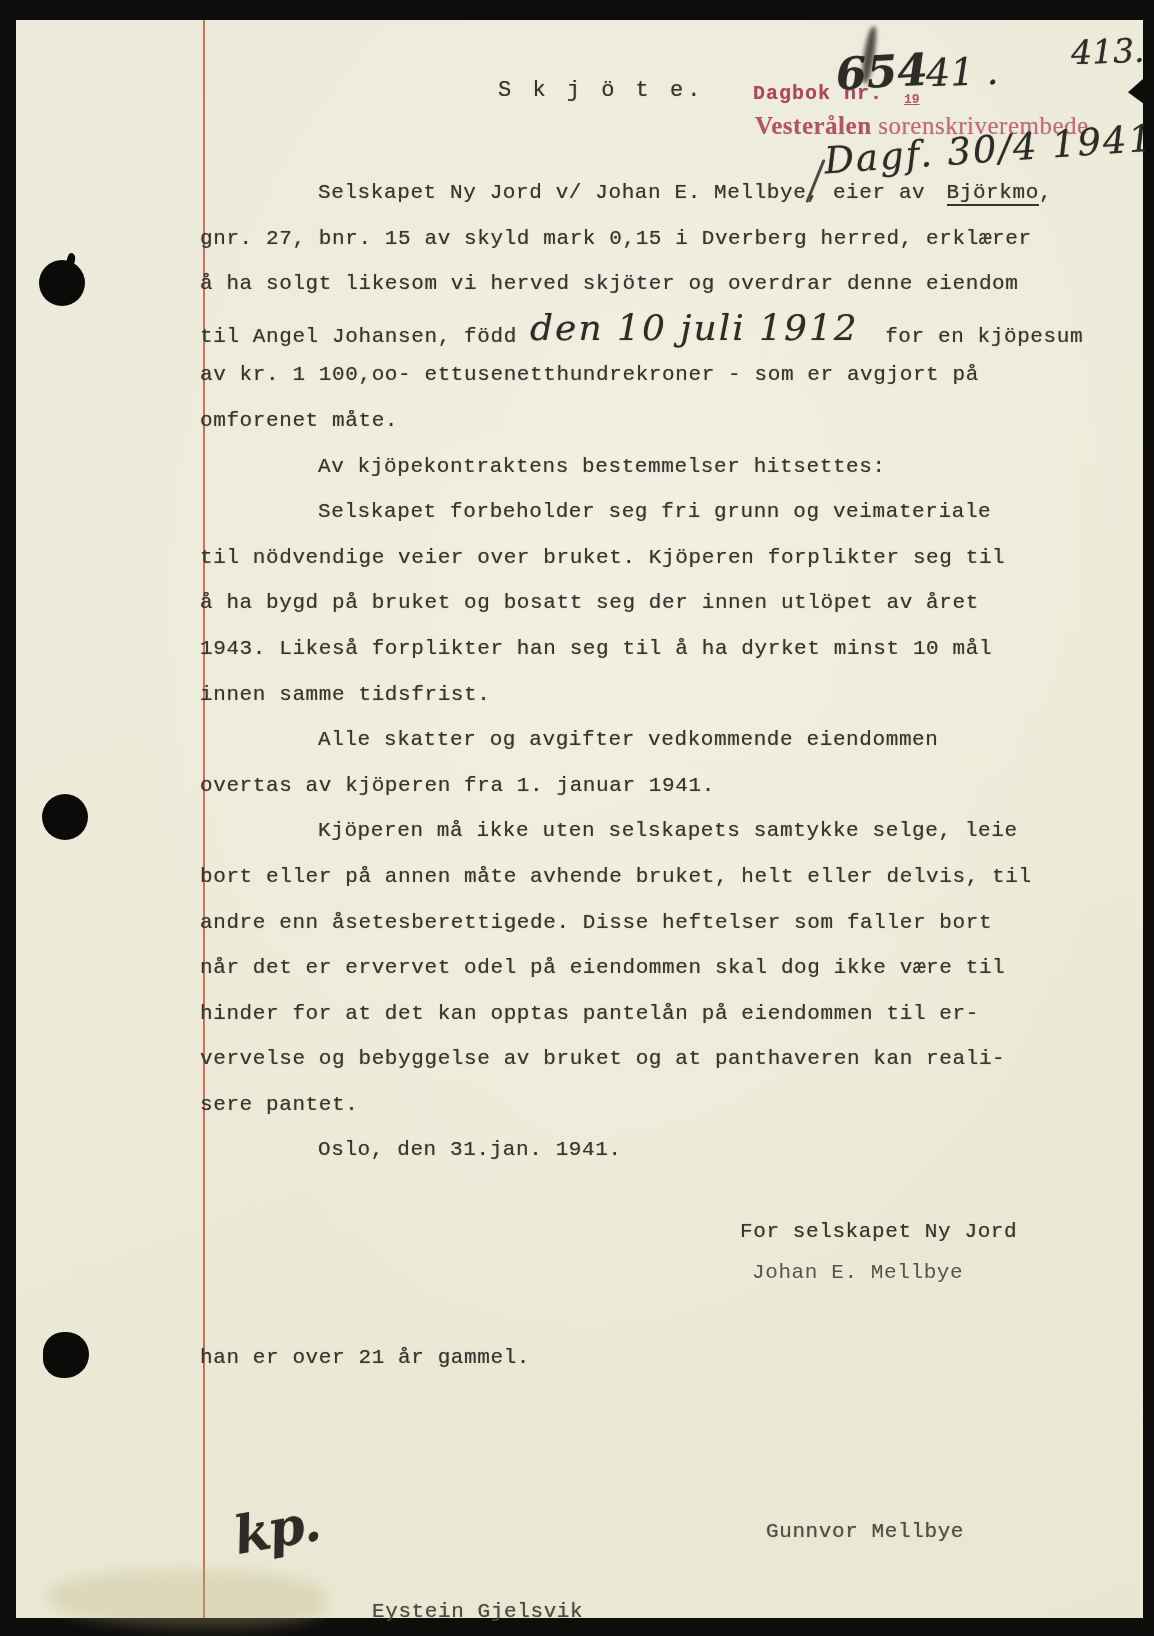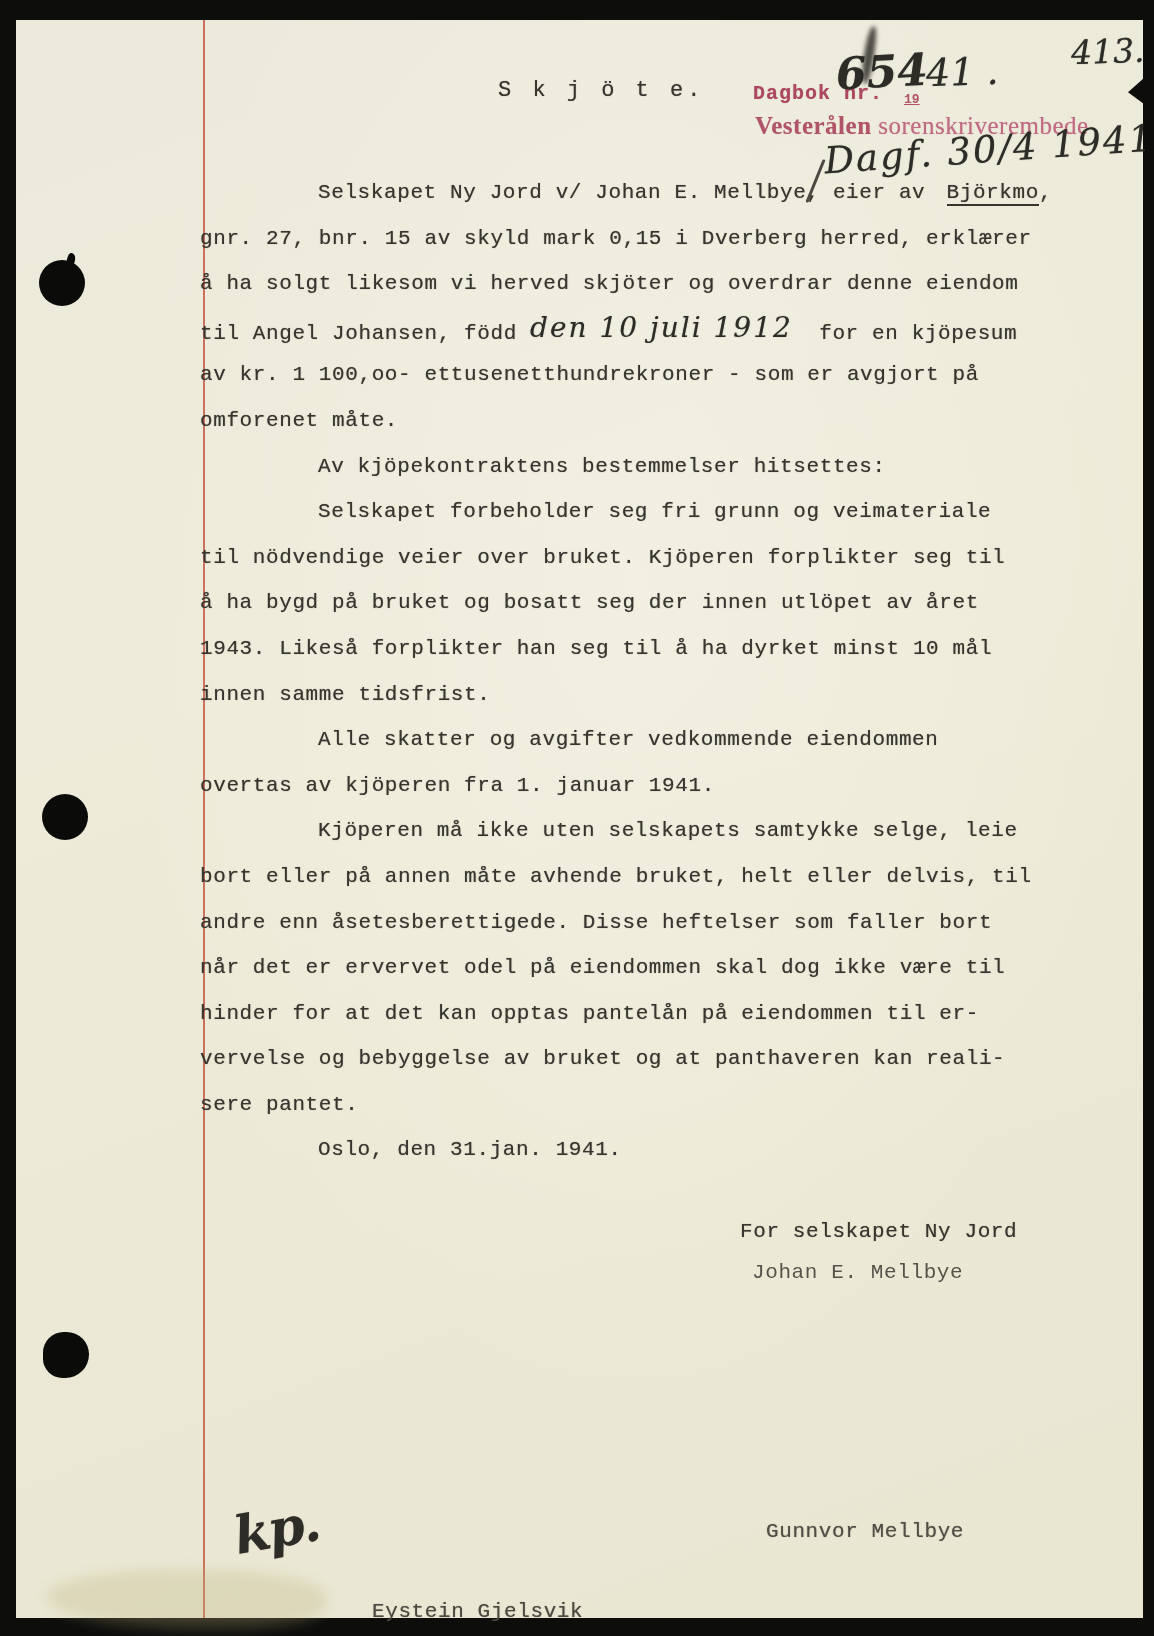--- a/index.html
+++ b/index.html
@@ -114,21 +114,21 @@
   
   .lines{position:absolute;left:184px;width:880px;}
   .lines.main{top:157px;}
   .lines.attest{top:1322px;}
   .tline{height:45.6px;line-height:32px;}
   .lines.attest .tline{height:47.5px;}
   .tline.indent{padding-left:118px;}
   .seg-u{border-bottom:2px solid var(--type-ink);margin-left:8px;}
   .seg-h{
     font-family:"DejaVu Serif", serif;font-style:italic;
-    font-size:28px;color:var(--hand-ink);letter-spacing:2px;
+    font-size:36px;color:var(--hand-ink);letter-spacing:2px;
     position:relative;top:-2px;
     text-shadow:0 0 1px rgba(30,28,24,.5);
   }
   .hand-stroke{
     position:absolute;left:798px;top:138px;width:3px;height:46px;
     background:rgba(35,33,28,.8);border-radius:2px;
     transform:rotate(14deg) skewX(-8deg);
   }
   
   .closing-for{position:absolute;left:724px;top:1200px;}
@@ -166,20 +166,20 @@
     <div class="stamp-office"><span class="office-name">Vesterålen</span><span> sorenskriverembede</span></div>
     <div class="hand journal-note">Dagf. 30/4 1941</div>
 
     <div class="hand-stroke"></div>
 
     <div class="typed lines main"><div class="tline indent"><span class="seg-t">Selskapet Ny Jord v/ Johan E. Mellbye, eier av </span><span class="seg-u">Björkmo</span><span class="seg-t">,</span></div><div class="tline"><span class="seg-t">gnr. 27, bnr. 15 av skyld mark 0,15 i Dverberg herred, erklærer</span></div><div class="tline"><span class="seg-t">å ha solgt likesom vi herved skjöter og overdrar denne eiendom</span></div><div class="tline"><span class="seg-t">til Angel Johansen, född </span><span class="seg-h">den 10 juli 1912</span><span class="seg-t">  for en kjöpesum</span></div><div class="tline"><span class="seg-t">av kr. 1 100,oo- ettusenetthundrekroner - som er avgjort på</span></div><div class="tline"><span class="seg-t">omforenet måte.</span></div><div class="tline indent"><span class="seg-t">Av kjöpekontraktens bestemmelser hitsettes:</span></div><div class="tline indent"><span class="seg-t">Selskapet forbeholder seg fri grunn og veimateriale</span></div><div class="tline"><span class="seg-t">til nödvendige veier over bruket. Kjöperen forplikter seg til</span></div><div class="tline"><span class="seg-t">å ha bygd på bruket og bosatt seg der innen utlöpet av året</span></div><div class="tline"><span class="seg-t">1943. Likeså forplikter han seg til å ha dyrket minst 10 mål</span></div><div class="tline"><span class="seg-t">innen samme tidsfrist.</span></div><div class="tline indent"><span class="seg-t">Alle skatter og avgifter vedkommende eiendommen</span></div><div class="tline"><span class="seg-t">overtas av kjöperen fra 1. januar 1941.</span></div><div class="tline indent"><span class="seg-t">Kjöperen må ikke uten selskapets samtykke selge, leie</span></div><div class="tline"><span class="seg-t">bort eller på annen måte avhende bruket, helt eller delvis, til</span></div><div class="tline"><span class="seg-t">andre enn åsetesberettigede. Disse heftelser som faller bort</span></div><div class="tline"><span class="seg-t">når det er ervervet odel på eiendommen skal dog ikke være til</span></div><div class="tline"><span class="seg-t">hinder for at det kan opptas pantelån på eiendommen til er-</span></div><div class="tline"><span class="seg-t">vervelse og bebyggelse av bruket og at panthaveren kan reali-</span></div><div class="tline"><span class="seg-t">sere pantet.</span></div><div class="tline indent"><span class="seg-t">Oslo, den 31.jan. 1941.</span></div></div>
 
     <div class="typed closing-for">For selskapet Ny Jord</div>
     <div class="typed closing-signer">Johan E. Mellbye</div>
 
-    <div class="typed lines attest"></div>
+    <div class="typed lines attest"><div class="tline"><span class="seg-t">han er over 21 år gammel.</span></div></div>
 
     <div class="hand sig-kp">kp.</div>
     <div class="typed sig-w1">Eystein Gjelsvik</div>
     <div class="typed sig-w2">Gunnvor Mellbye</div>
 
   </div>
 </div>
 
 </body></html>

